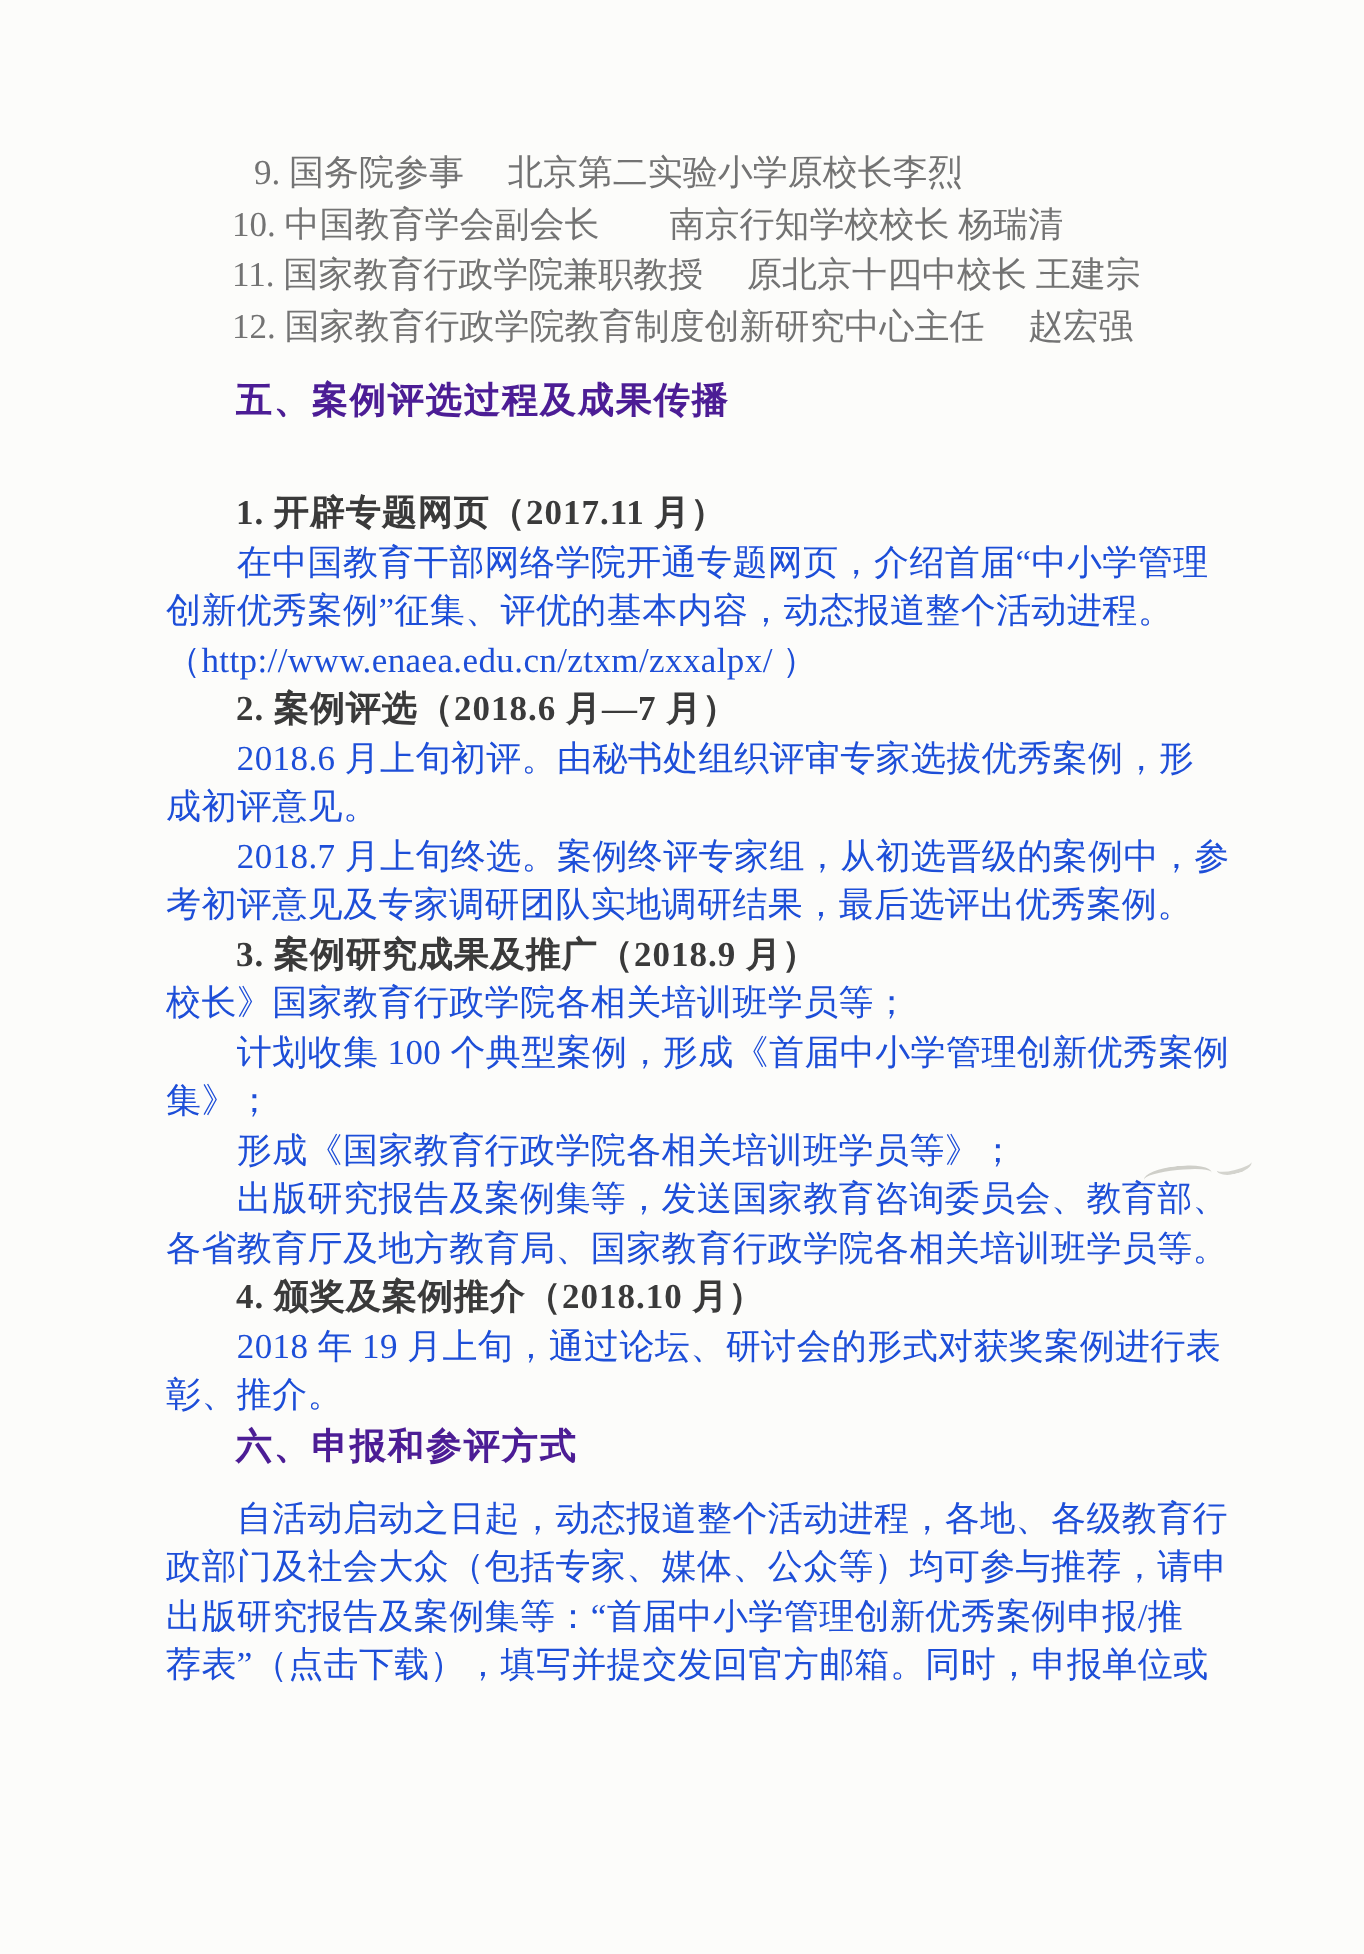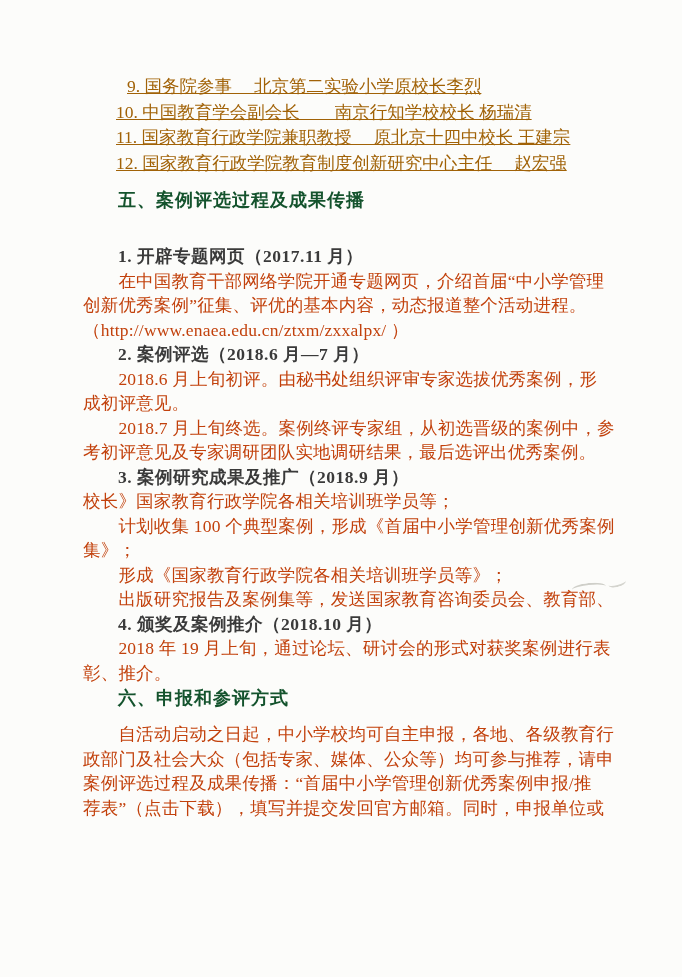--- a/index.html
+++ b/index.html
@@ -14,48 +14,47 @@
   .content{
     position:absolute;
     left:83px;top:74px;
     width:516px;
   }
   .expert-list .item{
     font-size:17.5px;
     line-height:25.5px;
     padding-left:33px;
     white-space:nowrap;
-    color:#a16207;
-    text-decoration:underline;
+    color:#737373;
   }
   .expert-list .item.first{ padding-left:44px; }
   .sec-heading{
     font-weight:700;
     font-size:18px;
     line-height:25px;
     padding-left:35px;
     margin-top:12px;
-    color:#14532d;
+    color:#4c1d95;
     letter-spacing:1px;
   }
   .sec-heading.h6{ margin-top:1px; }
   .sub-heading{
     font-weight:700;
     font-size:17.5px;
     line-height:24.5px;
     padding-left:35px;
     color:#3a3a3a;
     letter-spacing:0.5px;
   }
   .sub-heading.gap-top{ margin-top:31px; }
   .line{
     font-size:17.5px;
     line-height:24.5px;
     white-space:nowrap;
-    color:#c2410c;
+    color:#1d4ed8;
     letter-spacing:0.2px;
   }
   .line.gap-top{ margin-top:11px; }
   .scan-artifact{
     position:absolute;
     left:572px;top:577px;
     width:56px;height:16px;
     pointer-events:none;
   }
   .scan-artifact .stroke1{
@@ -96,29 +95,30 @@
     <div class="line">成初评意见。</div>
     <div class="line">　　2018.7 月上旬终选。案例终评专家组，从初选晋级的案例中，参</div>
     <div class="line">考初评意见及专家调研团队实地调研结果，最后选评出优秀案例。</div>
 
     <div class="sub-heading">3. 案例研究成果及推广（2018.9 月）</div>
     <div class="line">校长》国家教育行政学院各相关培训班学员等；</div>
     <div class="line">　　计划收集 100 个典型案例，形成《首届中小学管理创新优秀案例</div>
     <div class="line">集》；</div>
     <div class="line">　　形成《国家教育行政学院各相关培训班学员等》；</div>
     <div class="line">　　出版研究报告及案例集等，发送国家教育咨询委员会、教育部、</div>
+    <div class="line">各省教育厅及地方教育局、国家教育行政学院各相关培训班学员等。</div>
 
     <div class="sub-heading">4. 颁奖及案例推介（2018.10 月）</div>
     <div class="line">　　2018 年 19 月上旬，通过论坛、研讨会的形式对获奖案例进行表</div>
     <div class="line">彰、推介。</div>
 
     <div class="sec-heading h6">六、申报和参评方式</div>
-    <div class="line gap-top">　　自活动启动之日起，中小学校均可自主申报，各地、各级教育行</div>
+    <div class="line gap-top">　　自活动启动之日起，动态报道整个活动进程，各地、各级教育行</div>
     <div class="line">政部门及社会大众（包括专家、媒体、公众等）均可参与推荐，请申</div>
-    <div class="line">案例评选过程及成果传播：“首届中小学管理创新优秀案例申报/推</div>
+    <div class="line">出版研究报告及案例集等：“首届中小学管理创新优秀案例申报/推</div>
     <div class="line">荐表”（点击下载），填写并提交发回官方邮箱。同时，申报单位或</div>
 
   </div>
 
   <div class="scan-artifact">
     <span class="stroke1"></span>
     <span class="stroke2"></span>
   </div>
 </div>
 

